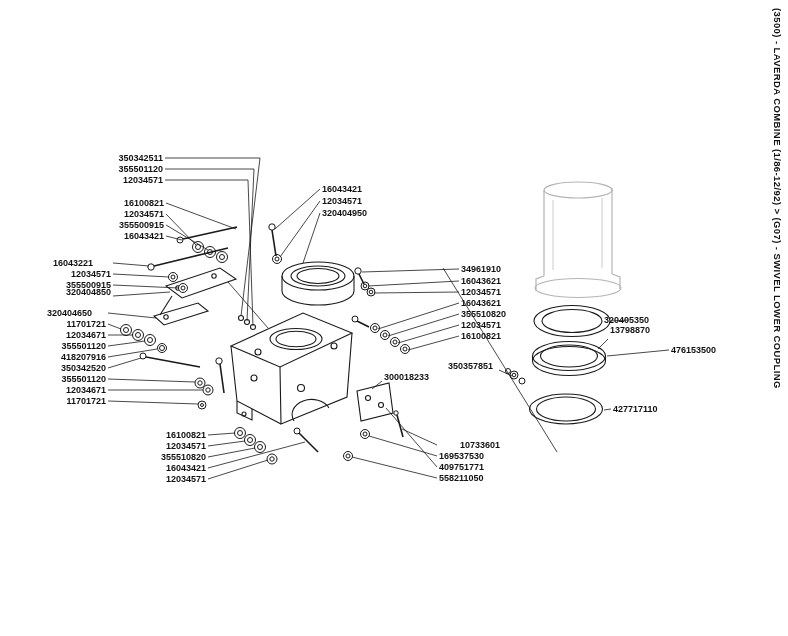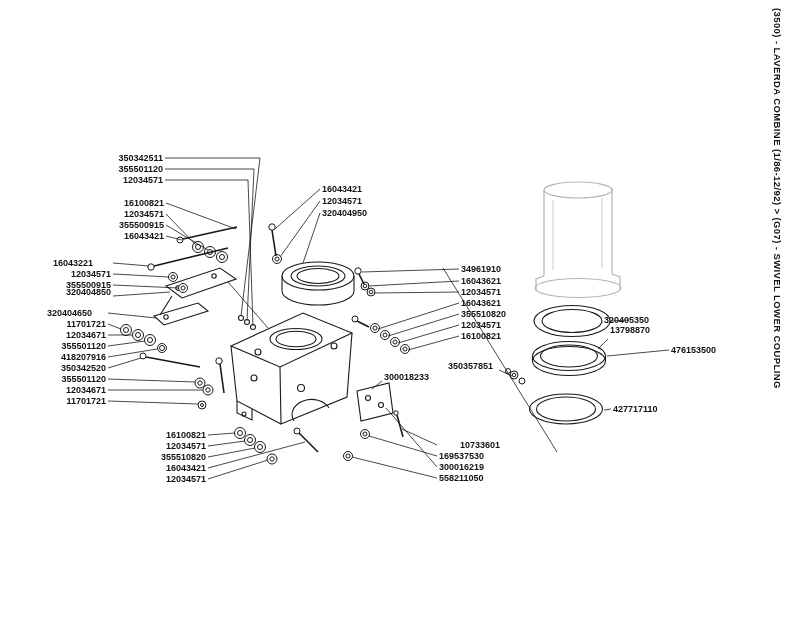--- a/index.html
+++ b/index.html
@@ -260,18 +260,18 @@
       <div class="part-label" style="left: 461px; top: 325px;">12034571</div>
       <div class="part-label" style="left: 461px; top: 336px;">16100821</div>
       <div class="part-label" style="left: 448px; top: 366px;">350357851</div>
       <div class="part-label" style="left: 384px; top: 377px;">300018233</div>
       <div class="part-label" style="left: 604px; top: 320px;">320405350</div>
       <div class="part-label" style="left: 610px; top: 330px;">13798870</div>
       <div class="part-label" style="left: 671px; top: 350px;">476153500</div>
       <div class="part-label" style="left: 613px; top: 409px;">427717110</div>
       <div class="part-label" style="left: 460px; top: 445px;">10733601</div>
       <div class="part-label" style="left: 439px; top: 456px;">169537530</div>
-      <div class="part-label" style="left: 439px; top: 467px;">300016219</div>
+      <div class="part-label" style="left: 439px; top: 467px;">409751771</div>
       <div class="part-label" style="left: 439px; top: 478px;">558211050</div>
     </div>
 
   <div class="vertical-title">(3500) - LAVERDA COMBINE (1/86-12/92) &gt; (G07) - SWIVEL LOWER COUPLING</div>
 </div>
 
 </body></html>

